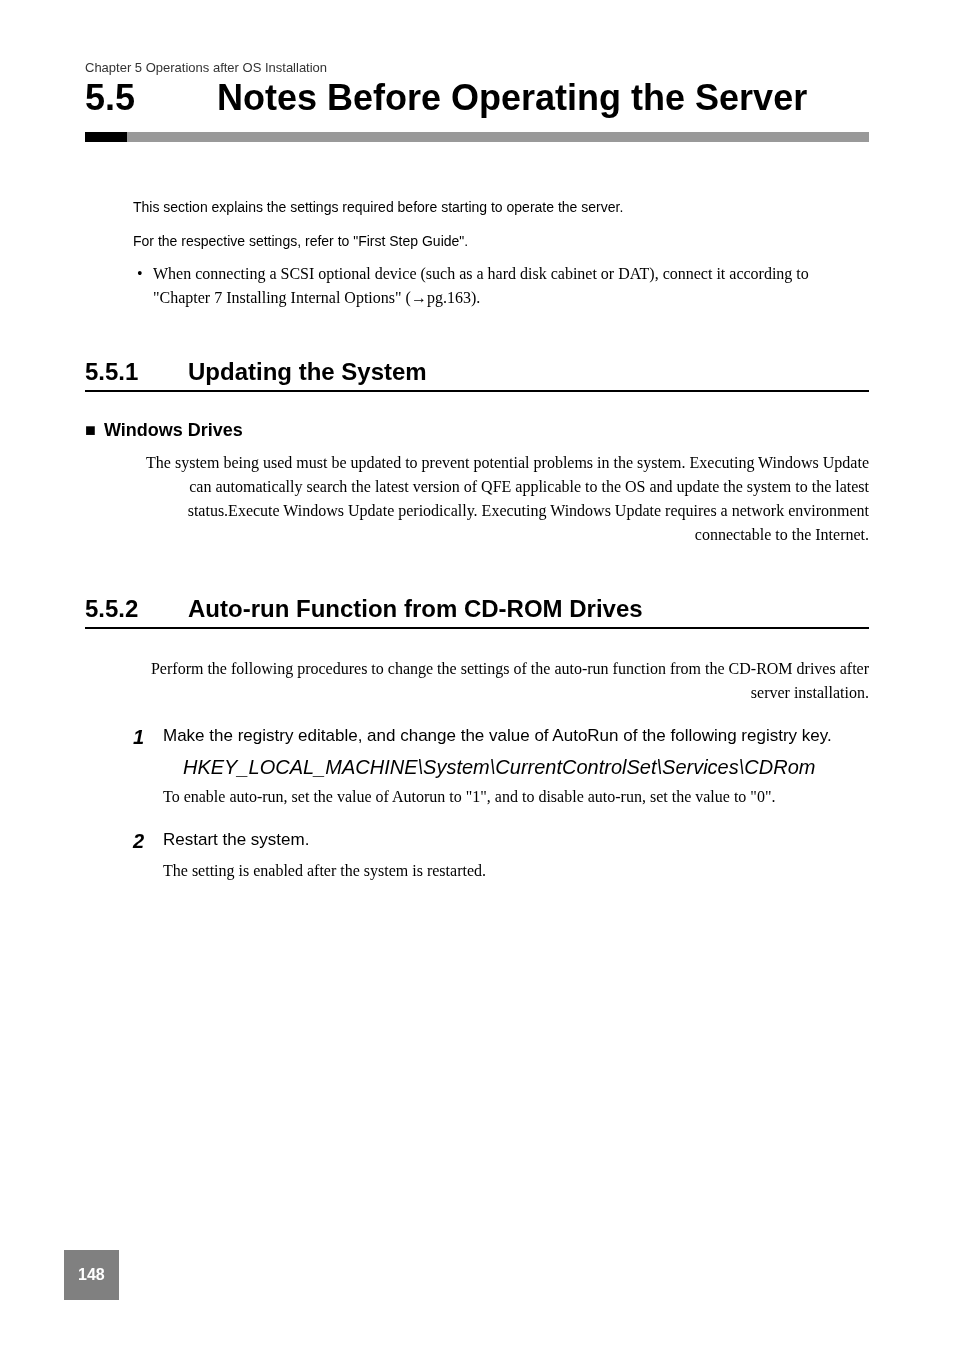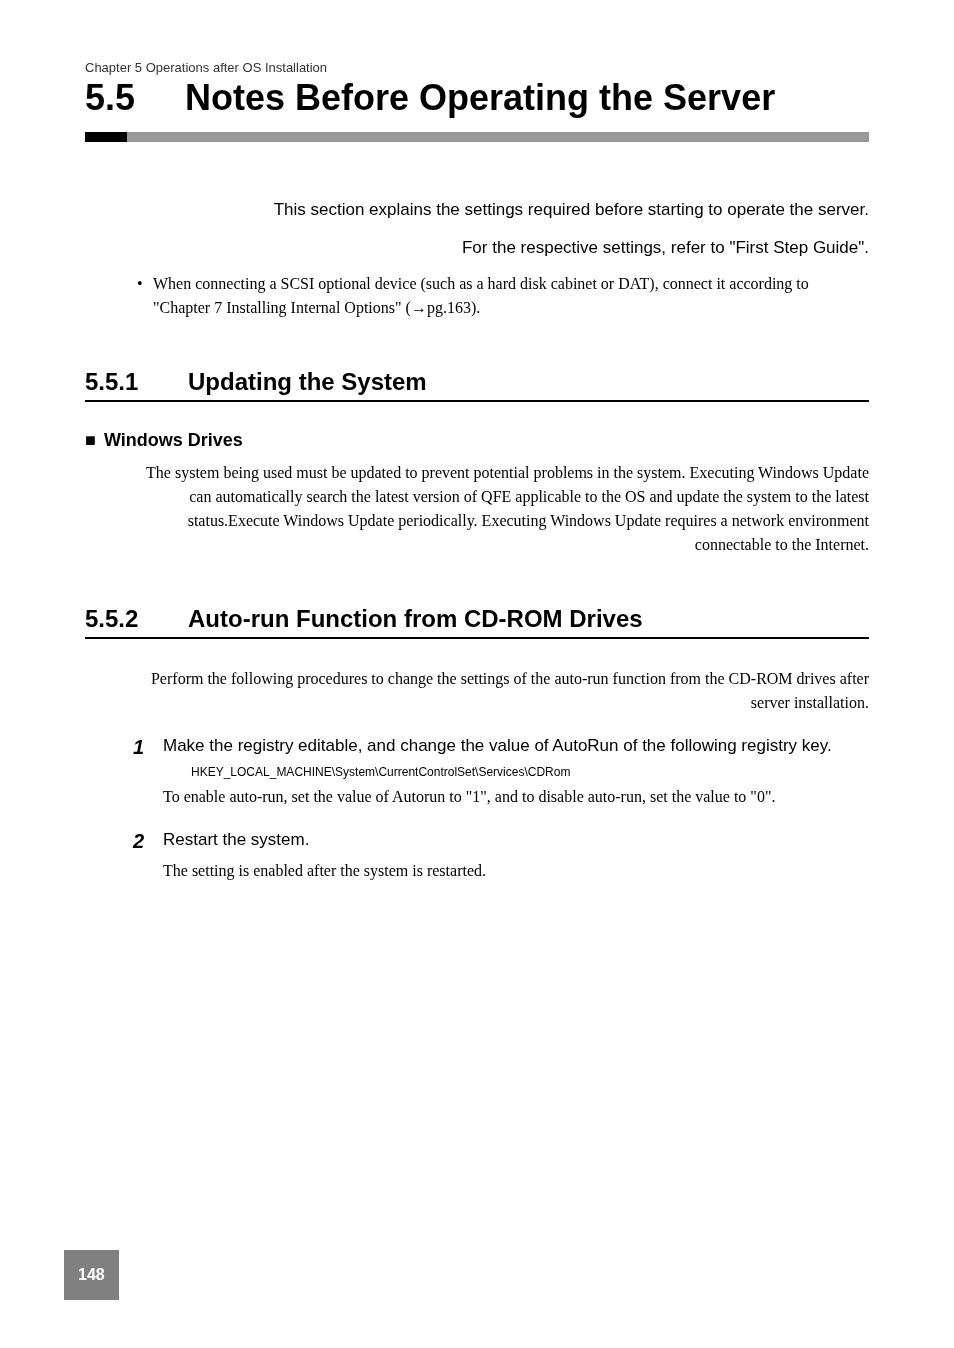--- a/index.html
+++ b/index.html
@@ -23,20 +23,21 @@
       color: #333;
     }
     .main-title {
       font-family: Arial, Helvetica, sans-serif;
       font-weight: 900;
       font-size: 36px;
       line-height: 1.25;
       color: #000;
       display: flex;
       margin-bottom: 12px;
+      gap: 32px;
     }
     .main-title-number {
       width: 100px;
       flex-shrink: 0;
     }
     .main-title-text {
       flex: 1;
     }
     .title-underline {
       height: 10px;
@@ -48,25 +49,24 @@
       content: "";
       position: absolute;
       left: 0;
       top: 0;
       width: 42px;
       height: 10px;
       background: #000;
     }
     .intro-text {
       font-family: Arial, Helvetica, sans-serif;
-      font-size: 17px;
+      font-size: 14px;
       line-height: 1.55;
       margin-left: 48px;
       margin-bottom: 12px;
-      text-align: right;
     }
     .bullet-list {
       margin-left: 48px;
       list-style: none;
     }
     .bullet-list li {
       font-family: "Times New Roman", Times, serif;
       font-size: 16px;
       line-height: 1.5;
       margin-bottom: 4px;
@@ -131,23 +131,24 @@
     .step-body {
       flex: 1;
     }
     .step-instruction {
       font-family: Arial, Helvetica, sans-serif;
       font-size: 17px;
       line-height: 1.55;
     }
     .registry-path {
       font-family: Arial, Helvetica, sans-serif;
-      font-size: 12px;
+      font-size: 20px;
       margin-top: 6px;
-      margin-left: 28px;
+      margin-left: 20px;
+      font-style: italic;
     }
     .step-note {
       font-family: "Times New Roman", Times, serif;
       font-size: 16px;
       line-height: 1.5;
       margin-top: 6px;
     }
     .page-number-box {
       position: absolute;
       bottom: 48px;

